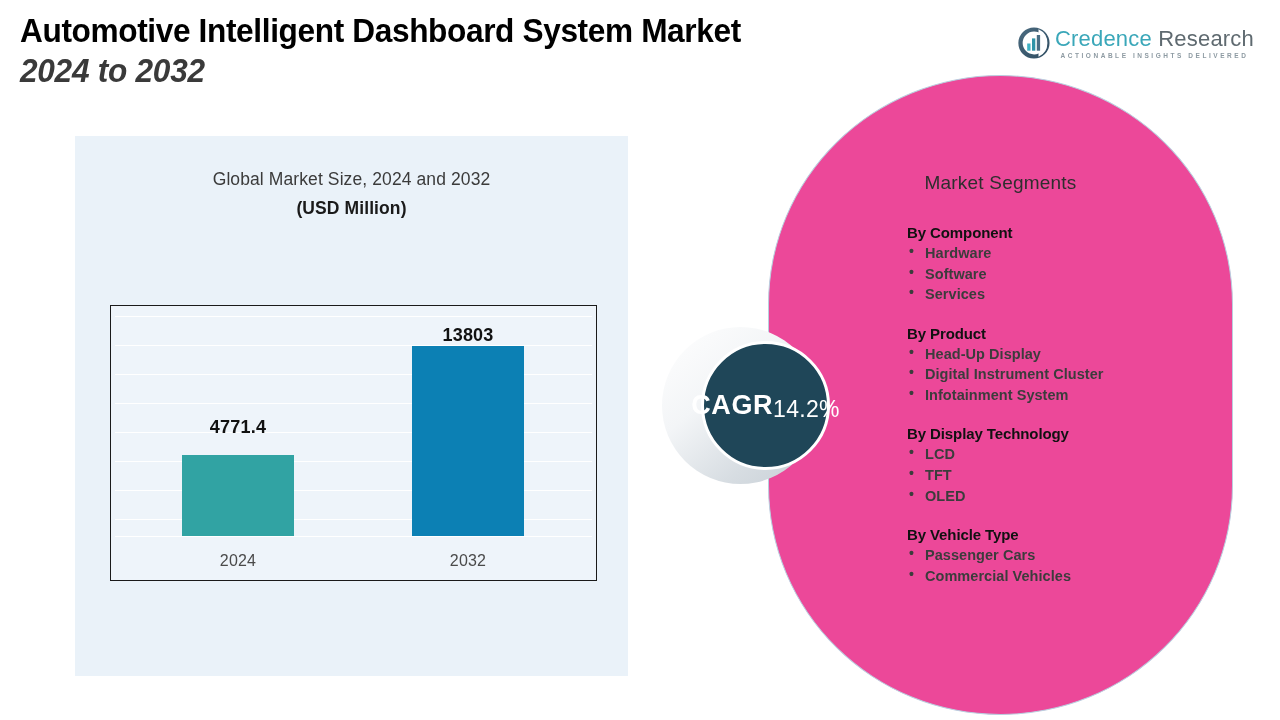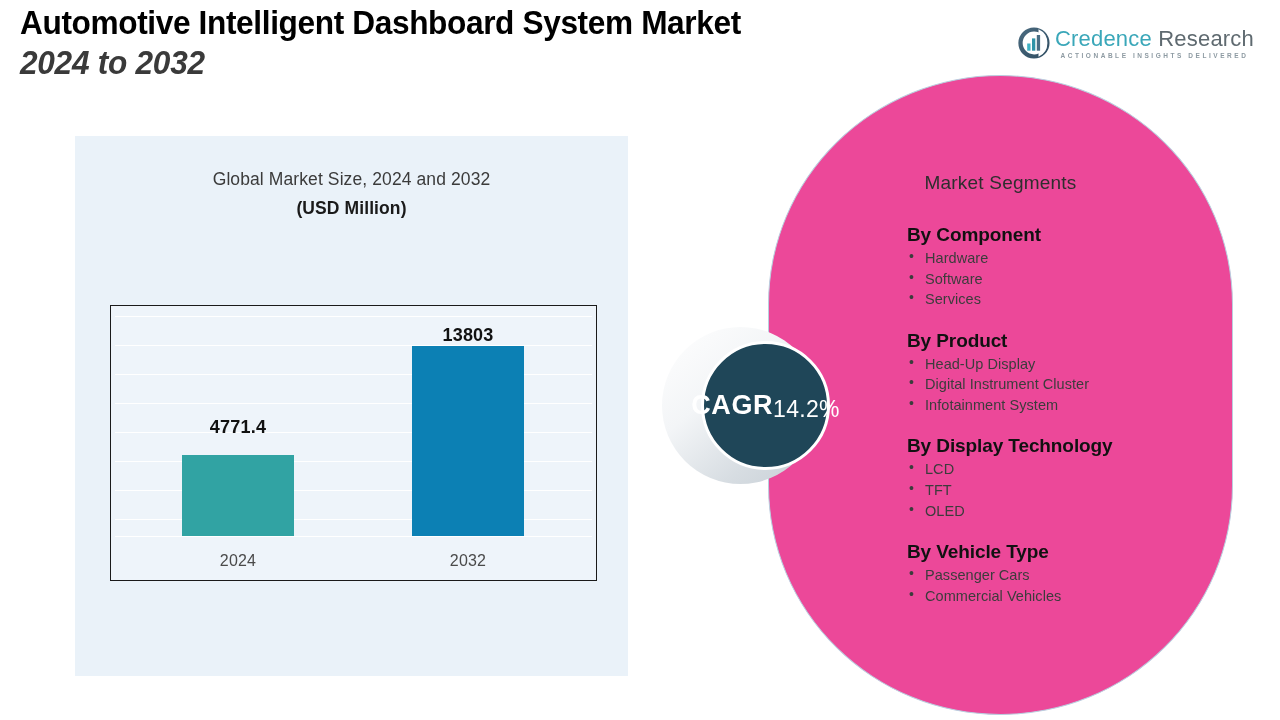--- a/index.html
+++ b/index.html
@@ -16,21 +16,21 @@
     position: relative;
     width: 1280px;
     height: 720px;
     background: #ffffff;
   }
 
   
   #header-title {
     position: absolute;
     left: 20px;
-    top: 2px;
+    top: 10px;
     width: 900px;
   }
   .title-line1 {
     font-family: "Liberation Sans", sans-serif;
     font-weight: bold;
     font-size: 34px;
     letter-spacing: -0.4px;
     color: #000000;
     line-height: 1.18;
     transform: scaleX(0.93);
@@ -183,28 +183,28 @@
   }
   #segments-list {
     position: absolute;
     left: 134px;
     top: 148px;
     width: 330px;
   }
   .seg-group { margin-bottom: 20px; }
   .seg-group:last-child { margin-bottom: 0; }
   .seg-heading {
-    font-size: 19px;
+    font-size: 15px;
     font-weight: bold;
     color: #111111;
     letter-spacing: -0.1px;
     margin-bottom: 2px;
     margin-left: 4px;
   }
-  .seg-items { list-style: none; }
+  .seg-items { list-style: none; font-weight: bold; }
   .seg-item {
     font-size: 14.5px;
     color: #3c3c3c;
     line-height: 1.42;
     position: relative;
     padding-left: 22px;
     letter-spacing: 0.05px;
   }
   .seg-item::before {
     content: "•";

